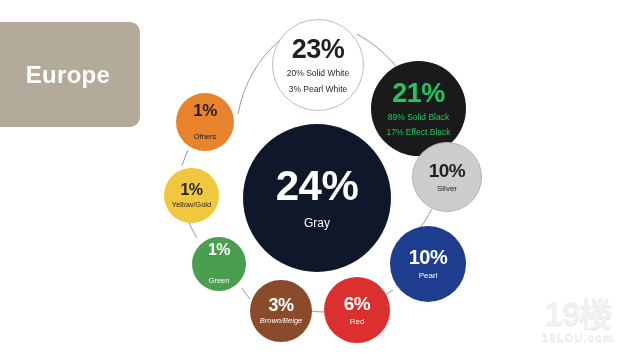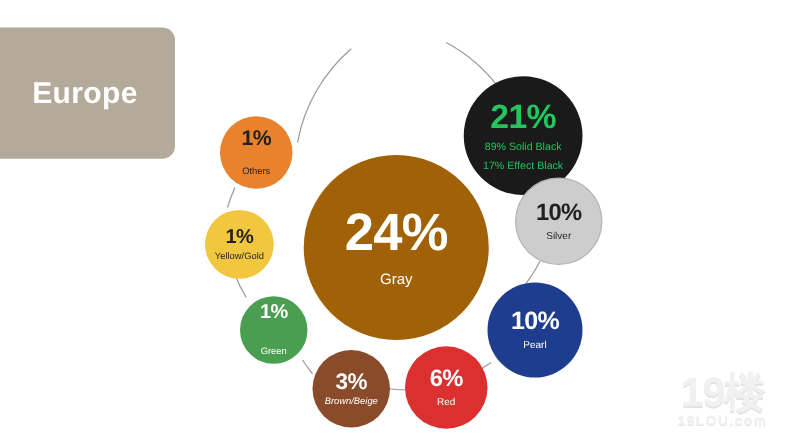--- a/index.html
+++ b/index.html
@@ -72,21 +72,21 @@
   }
   .bubble .sub {
     display: block;
     line-height: 1.18;
   }
 
   
   #bubble-gray {
     left: 243px; top: 124px;
     width: 148px; height: 148px;
-    background: #a16207;
+    background: #0f172a;
     color: #ffffff;
   }
   #bubble-gray .pct { font-size: 42px; }
   #bubble-gray .sub { font-size: 12px; margin-top: 9px; }
 
   
   #bubble-white {
     left: 272px; top: 19px;
     width: 92px; height: 92px;
     background: #ffffff;
@@ -224,20 +224,25 @@
       <path d="M 197 238 A 120 120 0 0 1 188 220"></path>
       <path d="M 182 166 A 120 120 0 0 1 188 150"></path>
     </g>
   </svg>
 
   <div class="bubble" id="bubble-gray">
     <span class="pct">24%</span>
     <span class="sub">Gray</span>
   </div>
 
+  <div class="bubble" id="bubble-white">
+    <span class="pct">23%</span>
+    <span class="sub">20% Solid White</span>
+    <span class="sub">3% Pearl White</span>
+  </div>
 
   <div class="bubble" id="bubble-black">
     <span class="pct">21%</span>
     <span class="sub">89% Solid Black</span>
     <span class="sub">17% Effect Black</span>
   </div>
 
   <div class="bubble" id="bubble-silver">
     <span class="pct">10%</span>
     <span class="sub">Silver</span>

